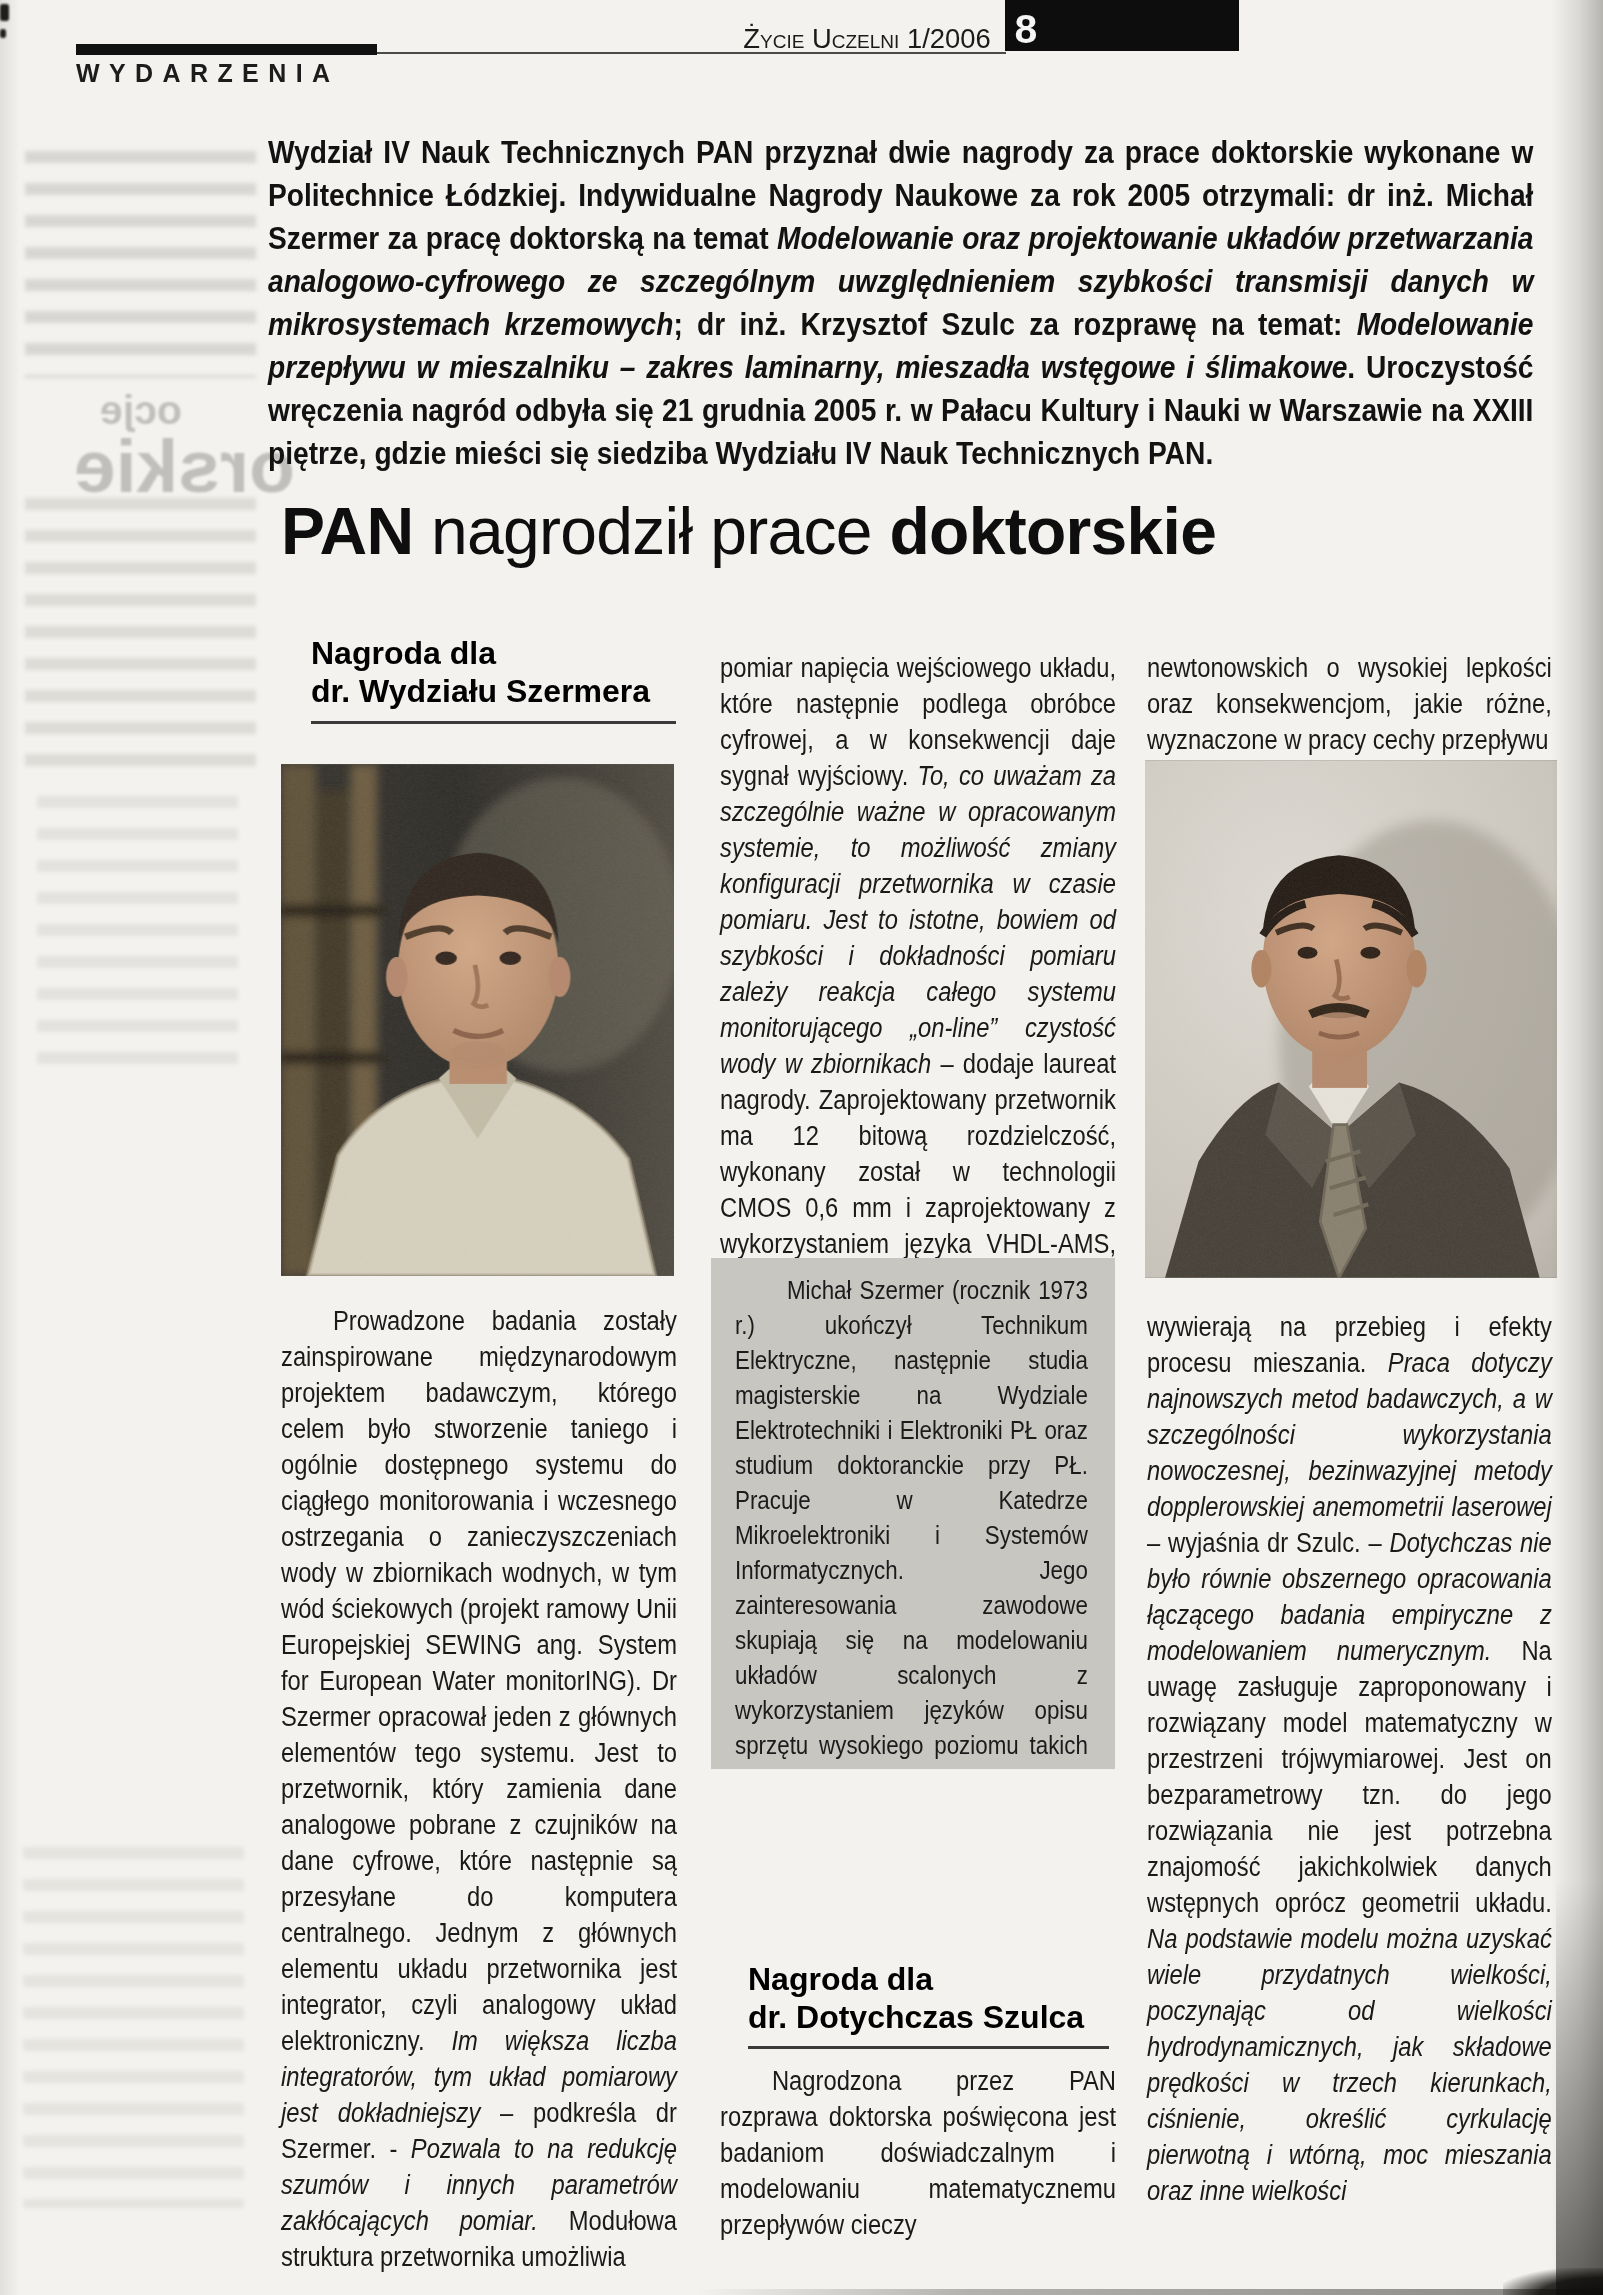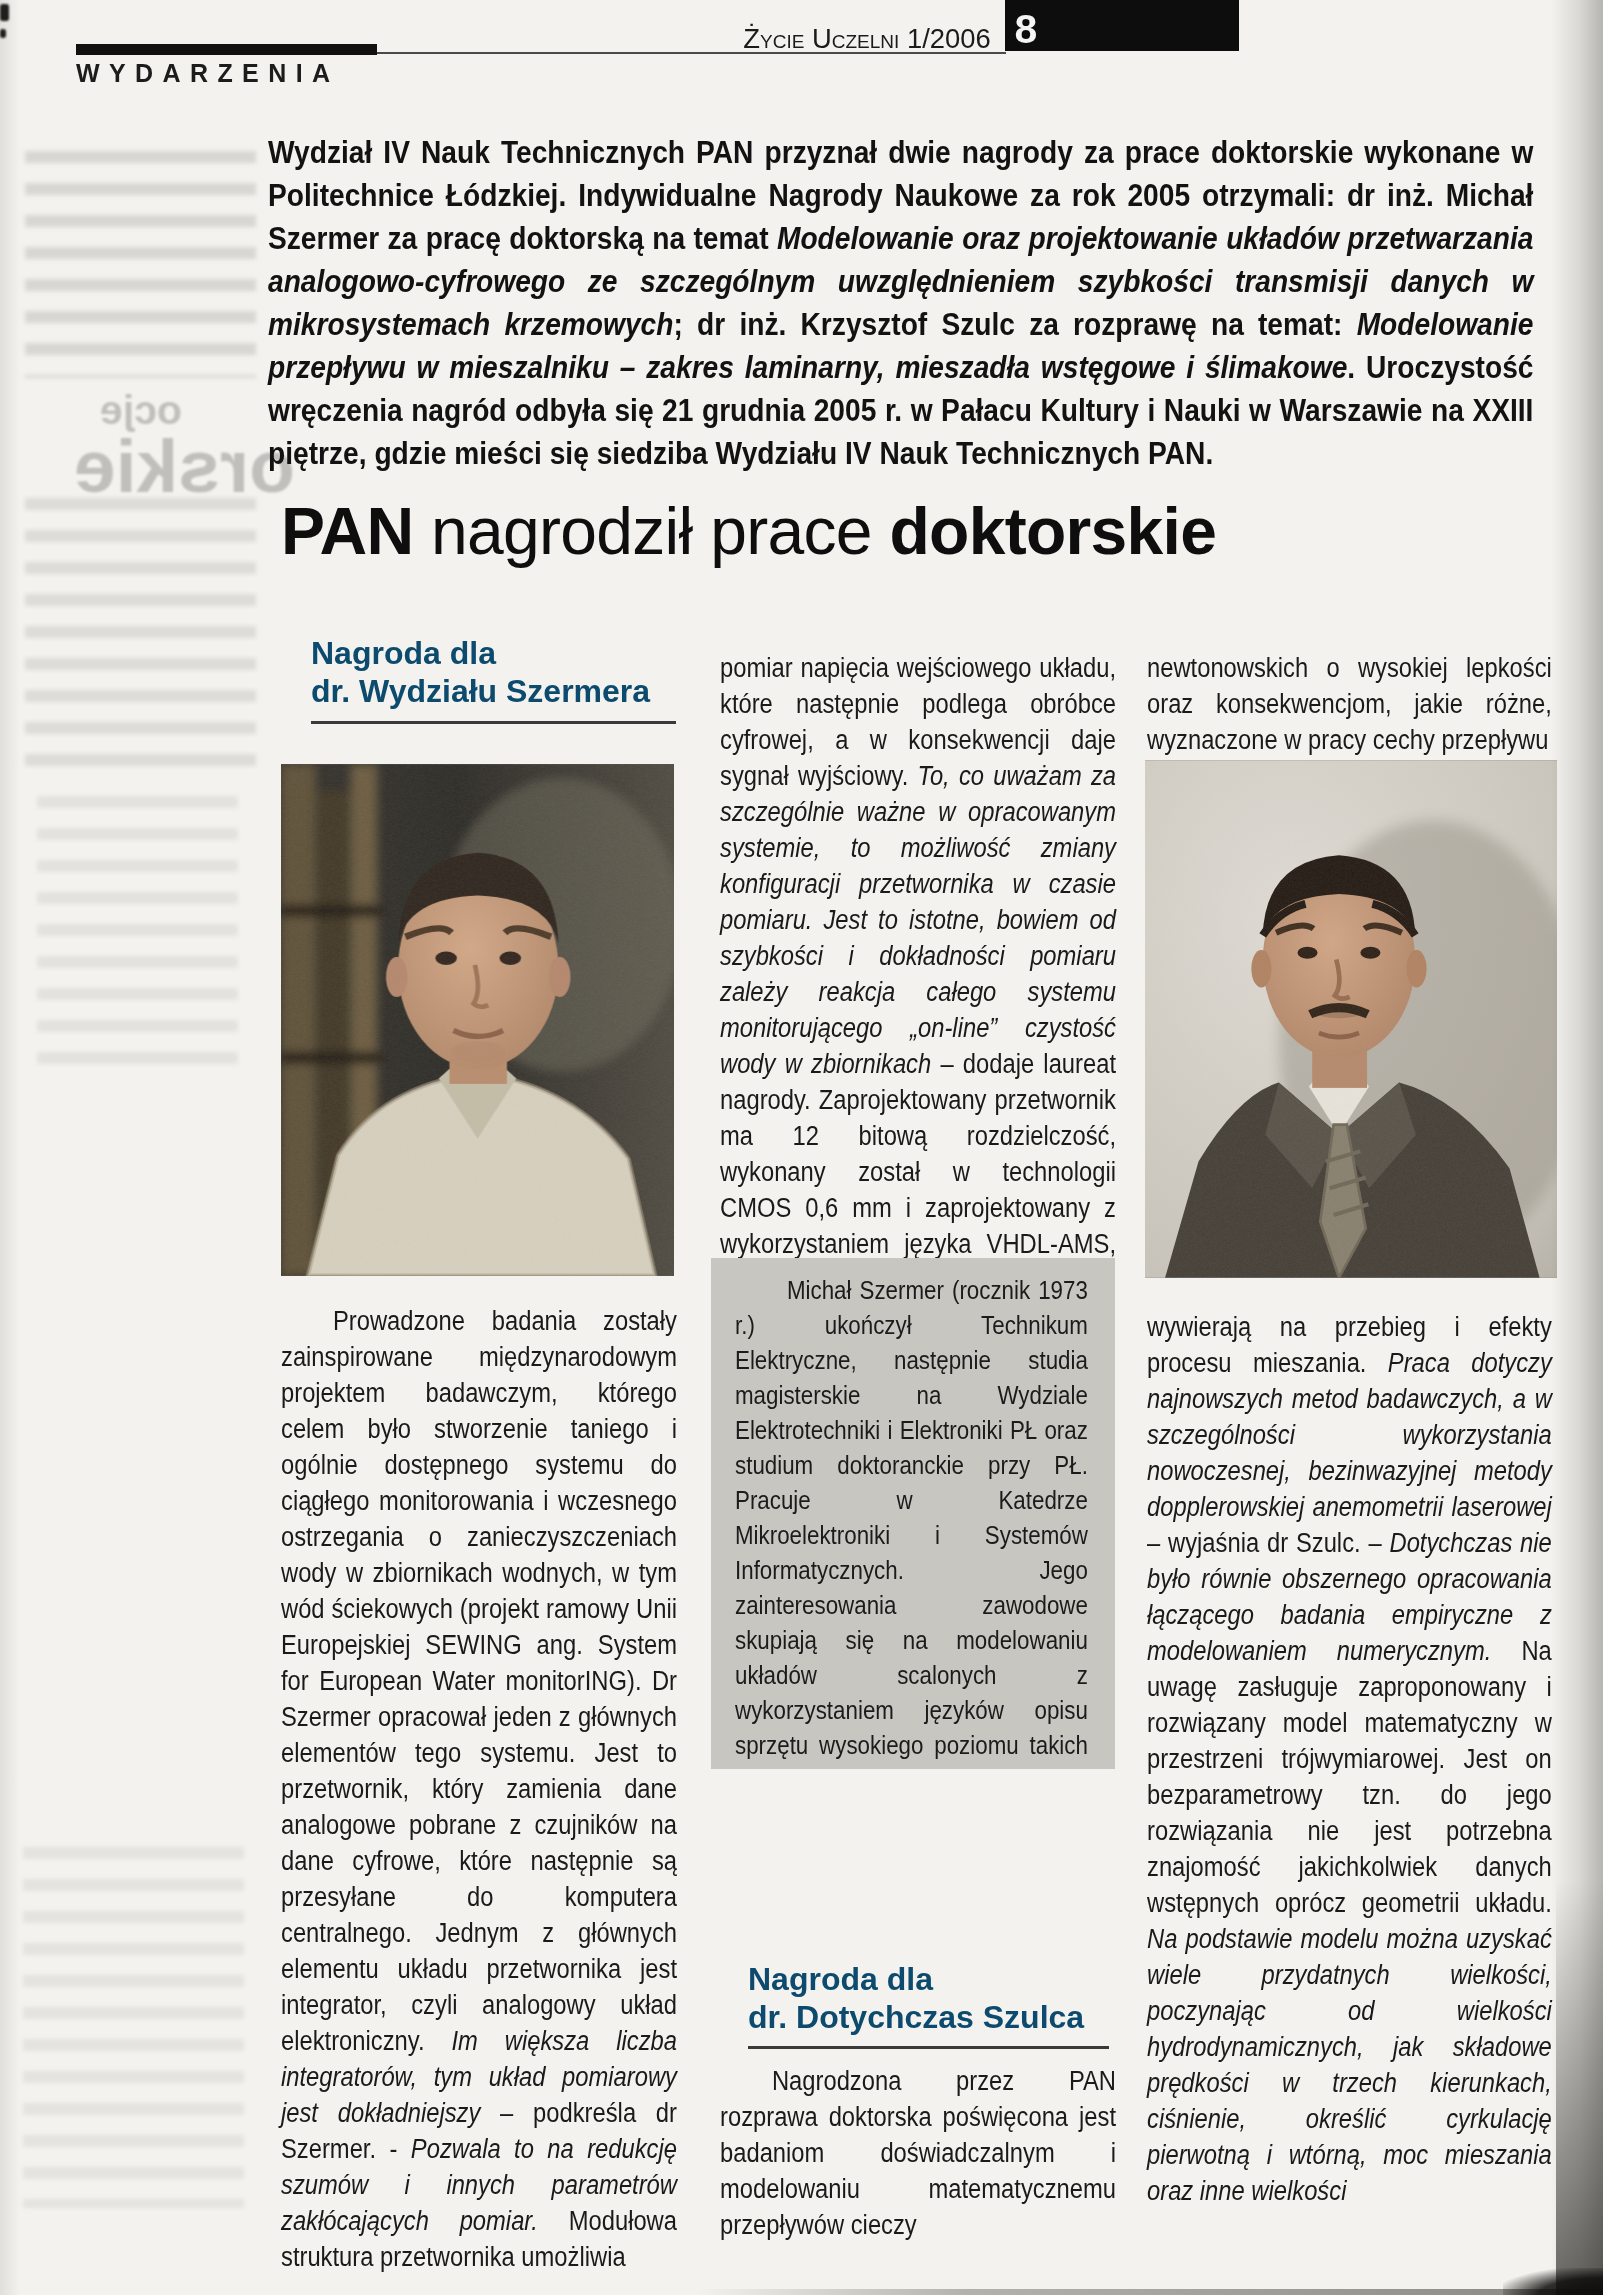--- a/index.html
+++ b/index.html
@@ -20,21 +20,21 @@
              font-variant:small-caps;color:#1b1b1b;}
   .hdr-pagebox{left:1005px;top:0;width:234px;height:51px;background:#0d0d0d;
                display:flex;align-items:flex-end;}
   .hdr-pagenum{color:#f5f5f5;font-weight:900;font-size:41px;line-height:44px;padding-left:9.4px;}
   
   .lead{left:268px;top:131px;width:1438px;font-size:32px;line-height:43px;font-weight:700;
         text-align:justify;color:#121212;}
   .headline{left:281px;top:496px;width:1204px;font-size:66px;line-height:70px;font-weight:900;
             letter-spacing:-0.7px;color:#0e0e0e;white-space:nowrap;}
   
-  .col-heading{font-size:32px;line-height:38px;font-weight:700;color:#0c4a6e;}
+  .col-heading{font-size:32px;line-height:38px;font-weight:700;color:#000000;}
   .h-rule{height:2.7px;background:#3a3a3a;}
   
   .bio-box{left:711px;top:1258px;width:404px;height:511px;background:#c8c6c1;overflow:hidden;}
   .bio-text{position:absolute;left:24px;top:14.7px;width:401px;font-size:25.4px;line-height:35px;
             text-align:justify;color:#1b1b1b;}
   
   .photo{overflow:hidden;background:#555;}
   .photo svg{display:block;}
   
   .ghost-lines{background:repeating-linear-gradient(180deg, rgba(110,108,104,0.20) 0 12px,

